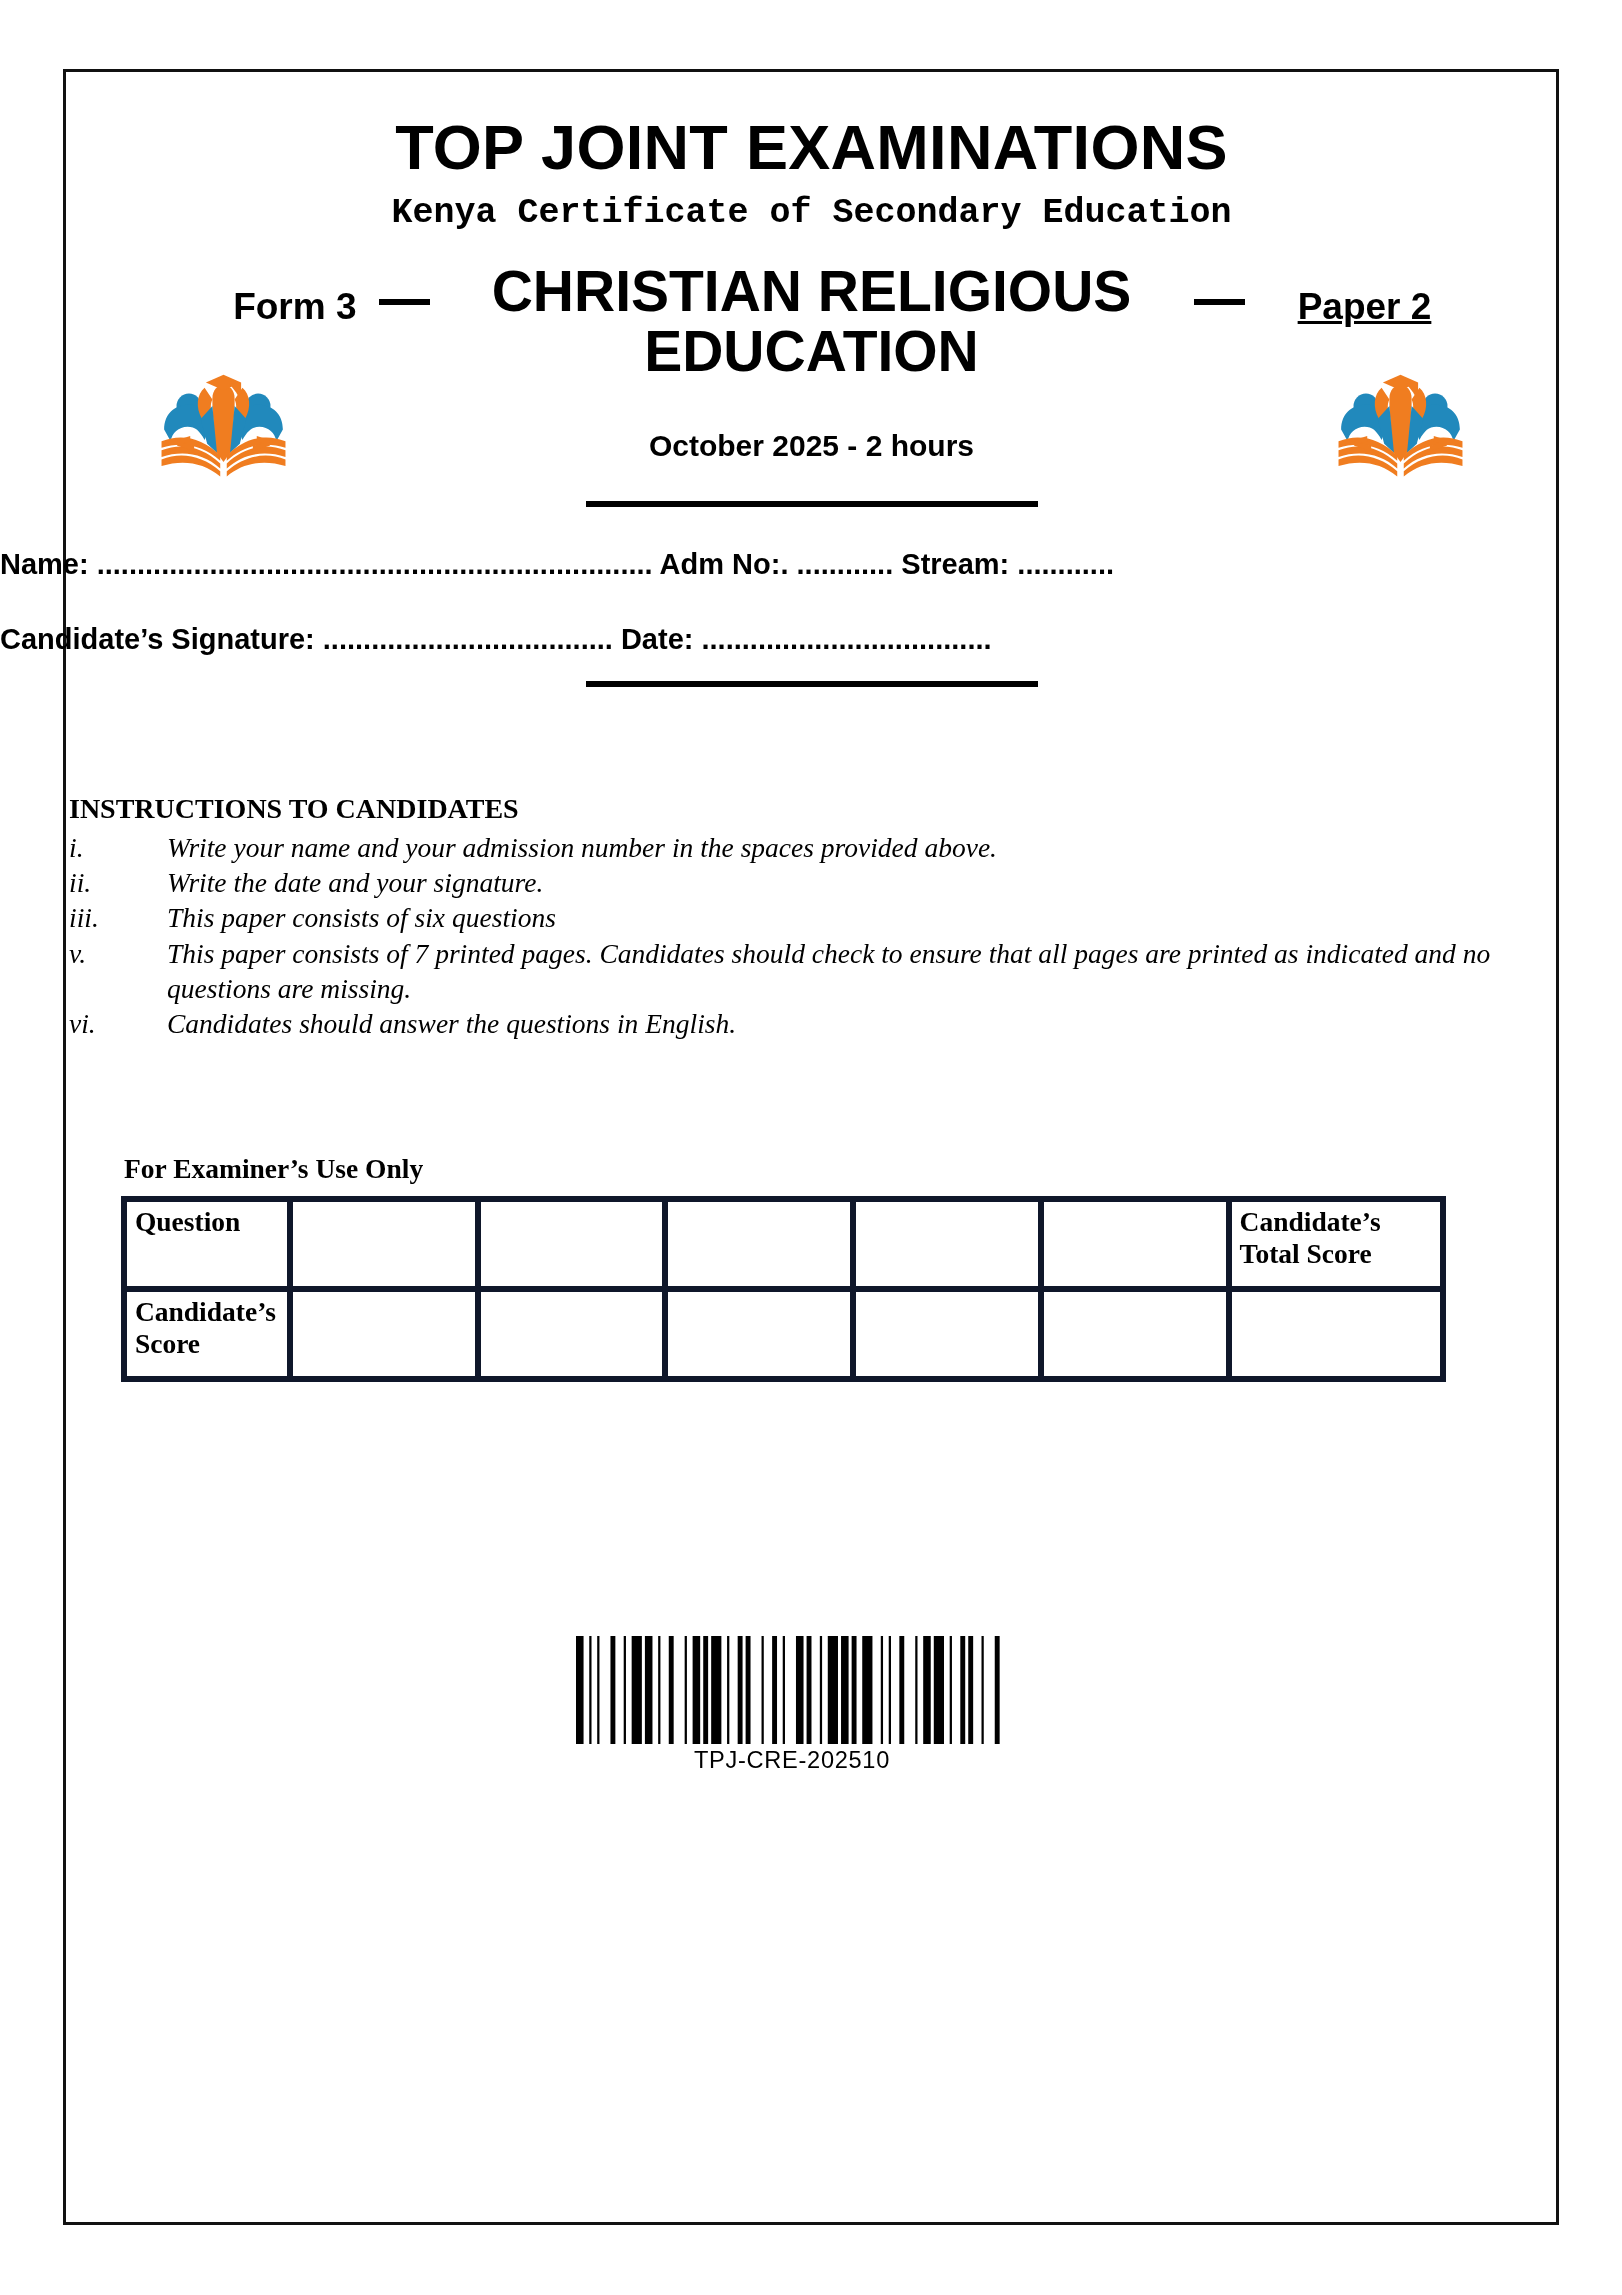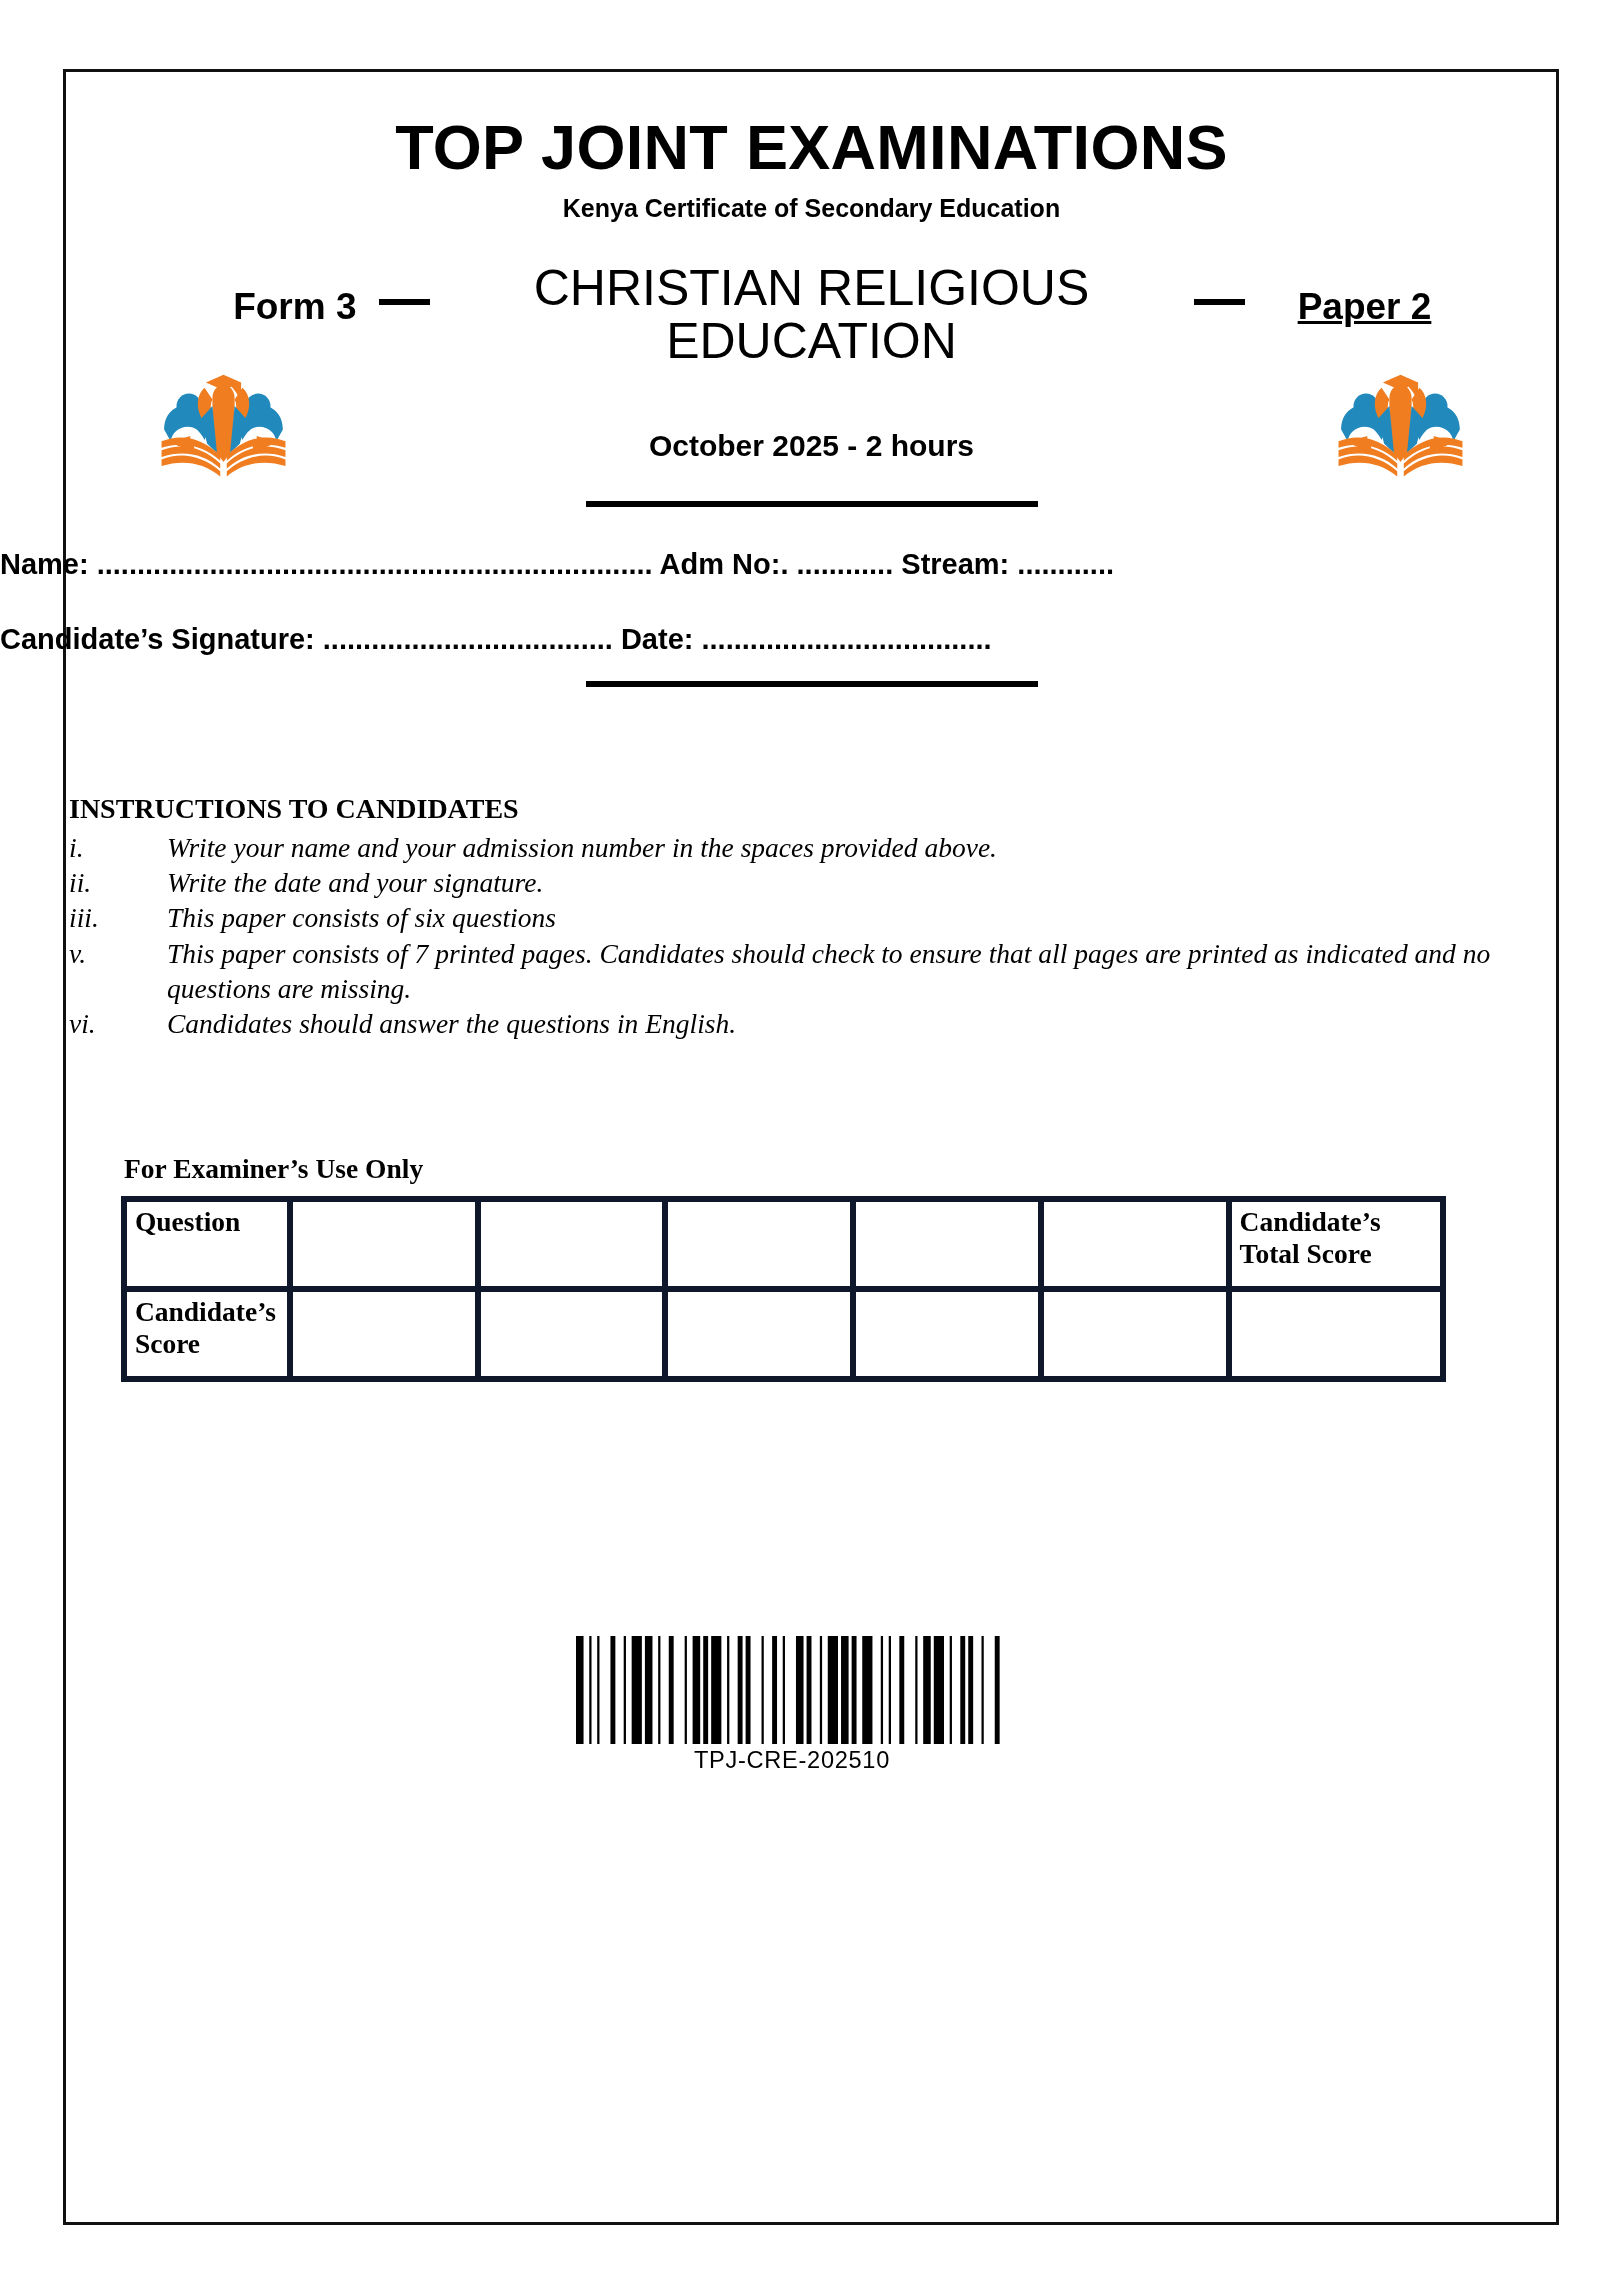--- a/index.html
+++ b/index.html
@@ -39,22 +39,22 @@
     top: 116px;
     font-family: "Liberation Sans", sans-serif;
     font-size: 63px;
     font-weight: 700;
     letter-spacing: 0.3px;
     line-height: 1;
   }
 
   #exam-subtitle {
     top: 196px;
-    font-family: Liberation Sans, sans-serif;
-    font-size: 25px;
+    font-family: Liberation Mono, monospace;
+    font-size: 35px;
     font-weight: 700;
     line-height: 1;
   }
 
   
   #subject-row {
     position: absolute;
     top: 262px;
     left: 105px;
     width: 1413px;
@@ -84,22 +84,22 @@
   }
   .dash-rule {
     width: 51px;
     height: 5.9px;
     background: #000000;
     margin: 37px 22px 0 22px;
     flex: 0 0 auto;
   }
   #subject-title {
     font-family: "Liberation Sans", sans-serif;
-    font-size: 50px;
-    font-weight: 400;
+    font-size: 57px;
+    font-weight: 700;
     line-height: 1.05;
     width: 720px;
     text-align: center;
   }
 
   #exam-date {
     top: 429px;
     font-family: "Liberation Sans", sans-serif;
     font-size: 30px;
     font-weight: 700;

